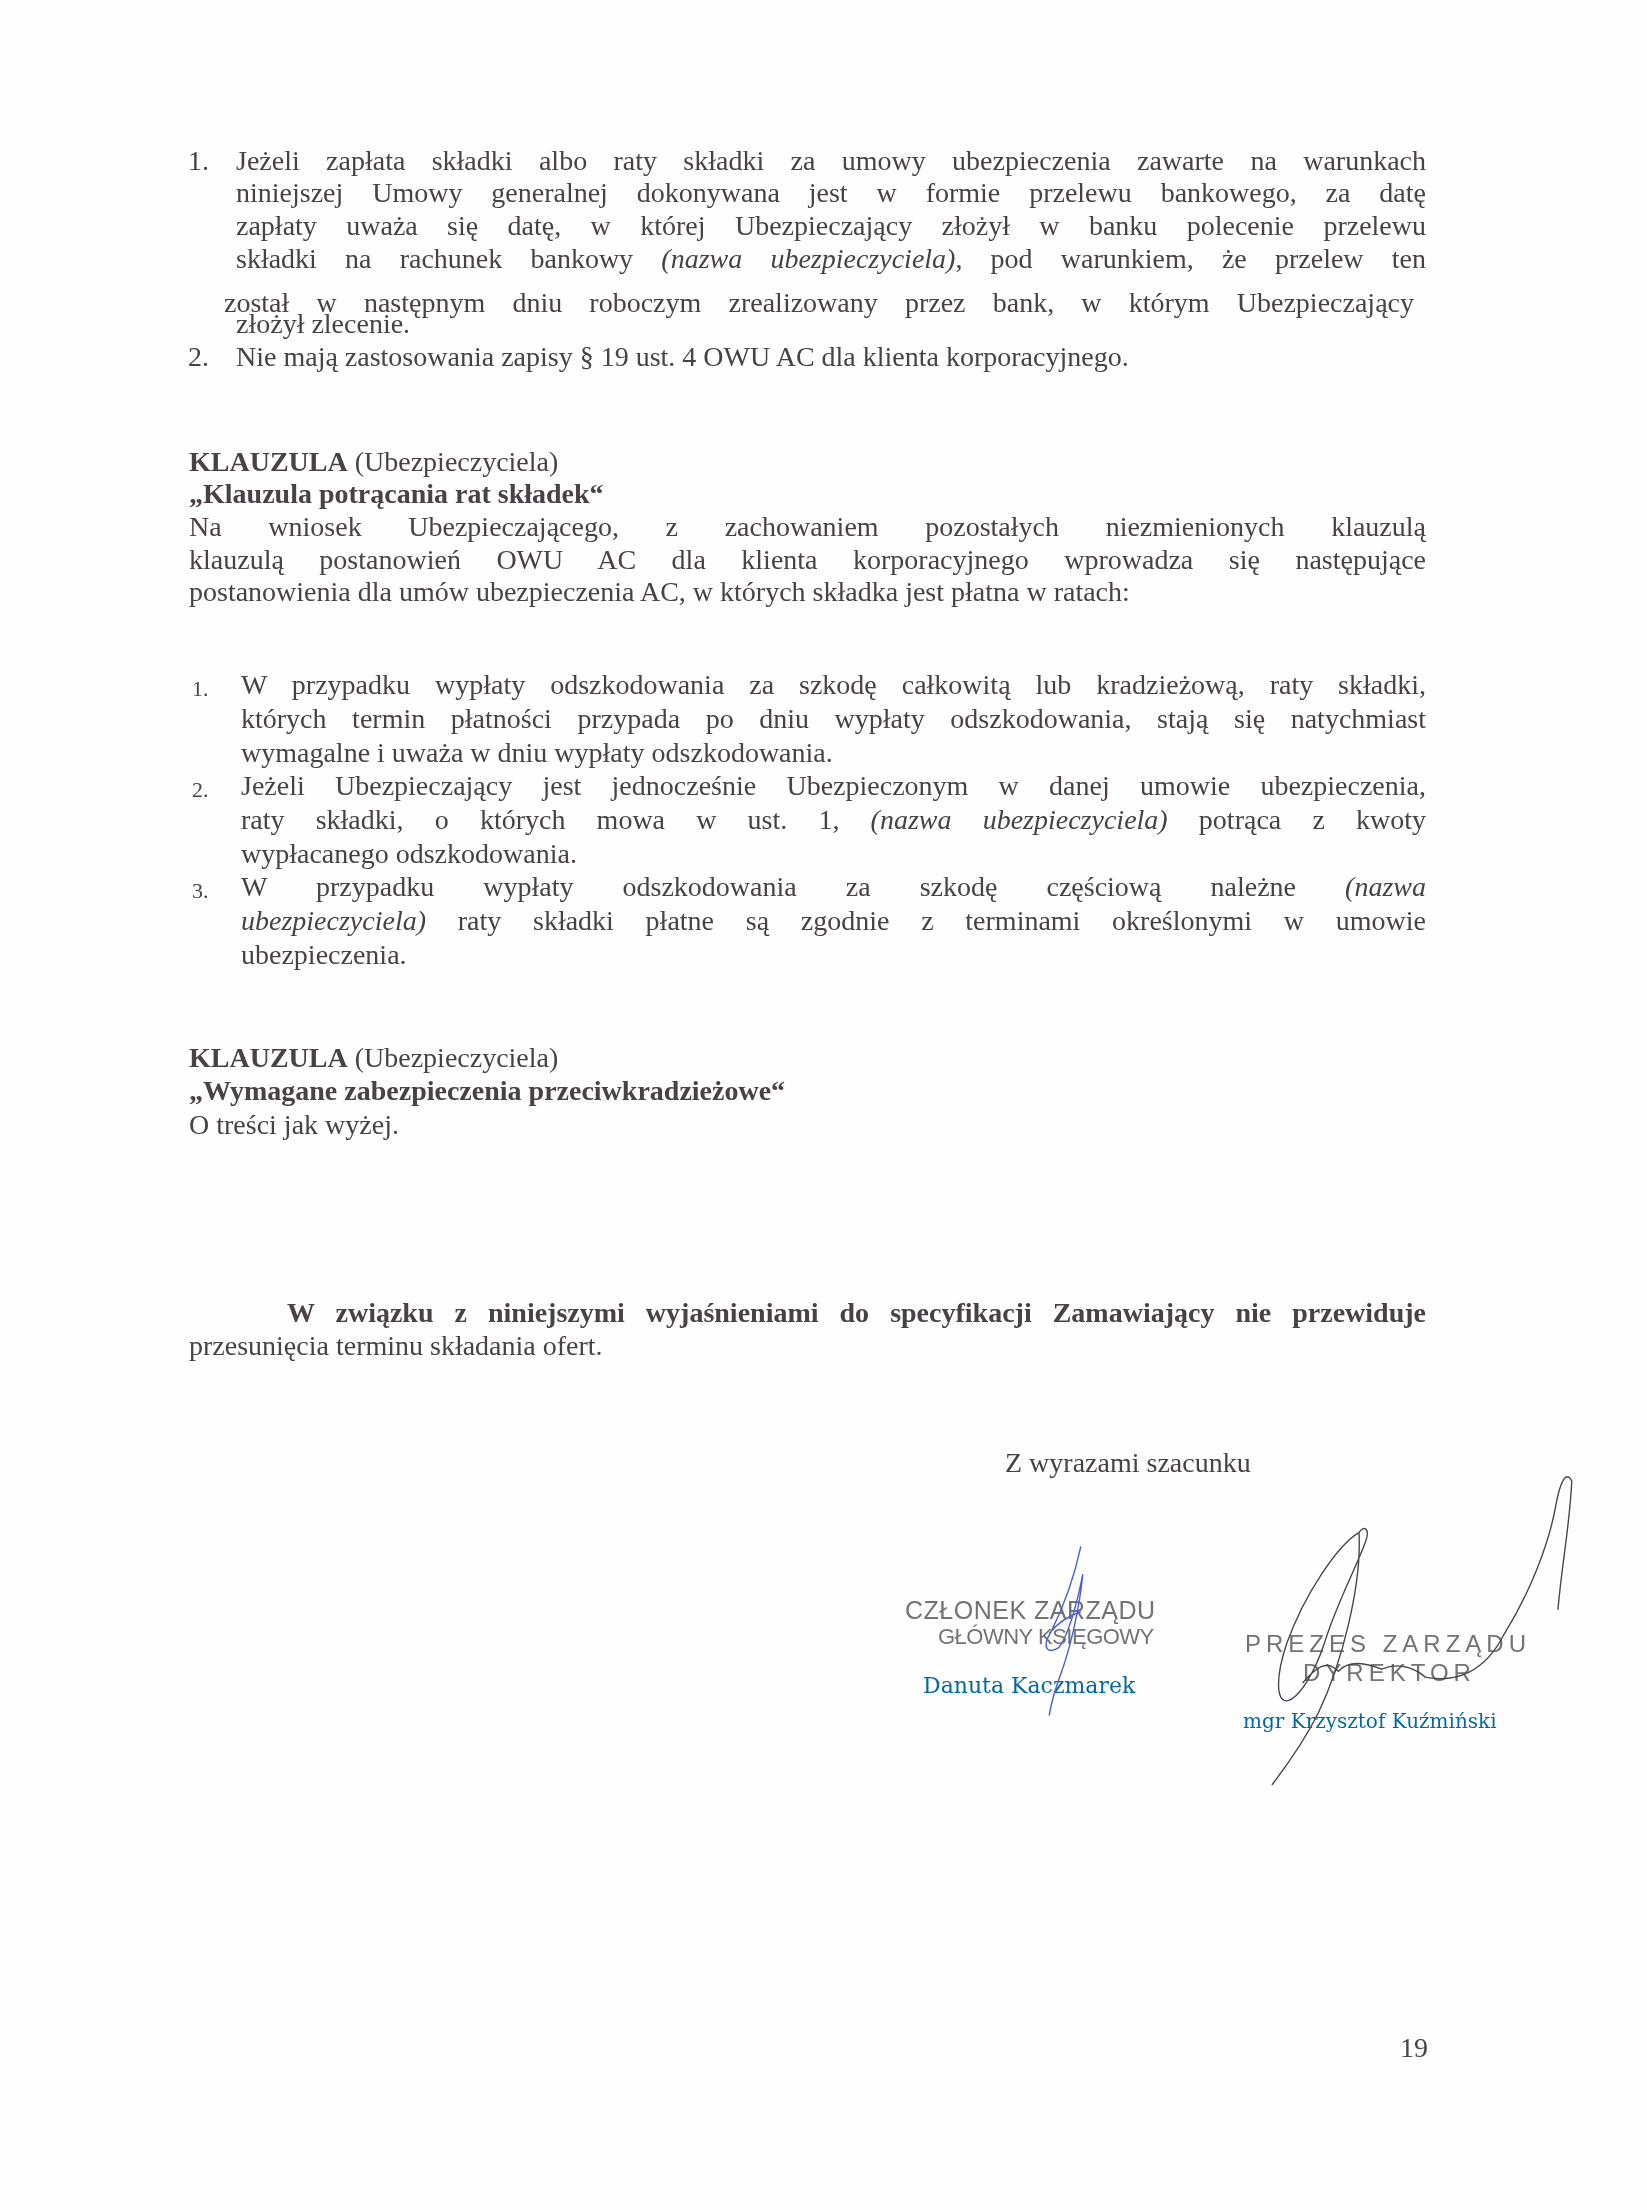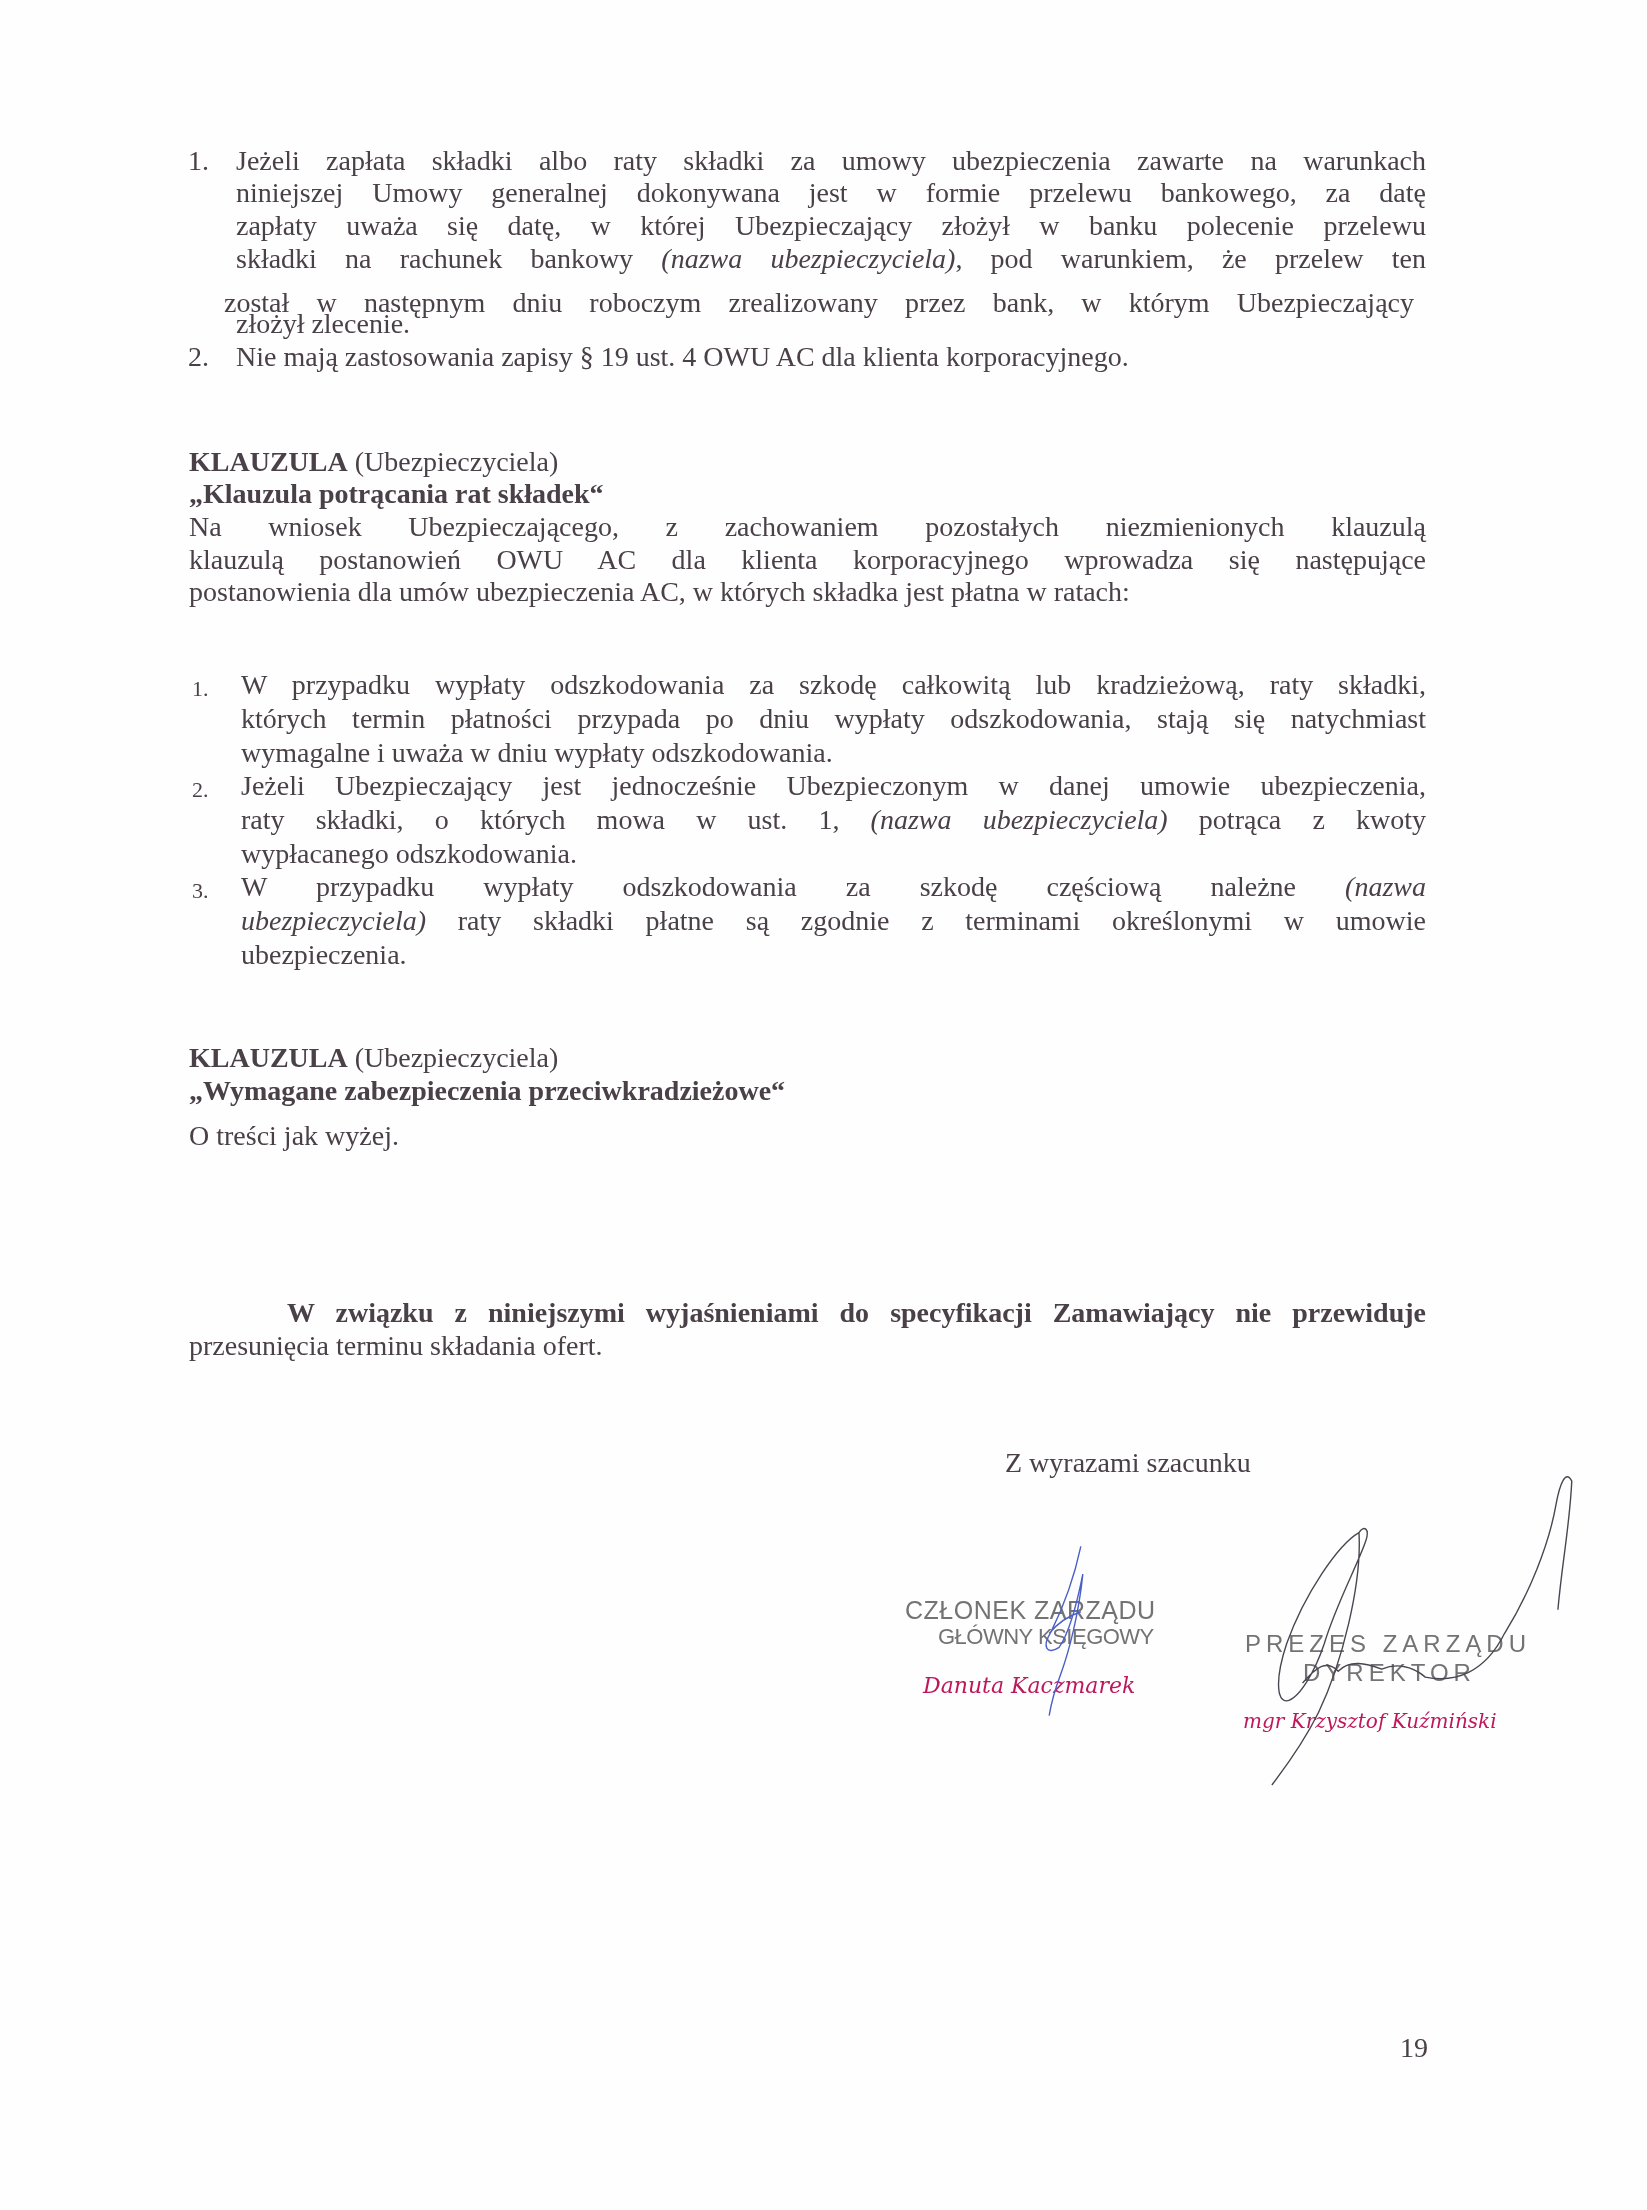--- a/index.html
+++ b/index.html
@@ -6,21 +6,21 @@
   body { width: 1647px; height: 2211px; position: relative; overflow: hidden; }
   .page { position: absolute; left: 0; top: 0; width: 1647px; height: 2211px; background: #fefefe; color: #4a4048; font-family: "Liberation Serif", "DejaVu Serif", serif; }
   .txt { position: absolute; font-size: 28px; line-height: 32px; white-space: nowrap; }
   .just { text-align: justify; text-align-last: justify; white-space: normal; }
   .num { position: absolute; font-size: 28px; line-height: 32px; }
   .num.small { font-size: 22px; }
   .b { font-weight: bold; }
   .i { font-style: italic; }
   .u { text-decoration: underline; text-underline-offset: 4px; text-decoration-thickness: 1px; }
   .stamp { position: absolute; font-family: "Liberation Sans", "DejaVu Sans", sans-serif; color: #737373; white-space: nowrap; }
-  .stamp-name { position: absolute; font-family: "DejaVu Serif", serif; font-style: italic; color: #be185d; white-space: nowrap; }
+  .stamp-name { position: absolute; font-family: "DejaVu Serif", serif; color: #0369a1; white-space: nowrap; }
   svg.sig { position: absolute; left: 0; top: 0; width: 1647px; height: 2211px; pointer-events: none; }
 </style>
 </head>
 <body>
 
 <div class="page">
 
   <div>
     <span class="num" style="left:188px; top:145px;">1.</span>
     <div class="txt just" style="left:236px; top:145px; width:1190px;font-family:Liberation Serif, serif;">Jeżeli zapłata składki albo raty składki za umowy ubezpieczenia zawarte na warunkach</div>
@@ -52,21 +52,21 @@
 
     <span class="num small" style="left:192px; top:875px;">3.</span>
     <div class="txt just" style="left:241px; top:871px; width:1185px;"><span>W przypadku wypłaty odszkodowania za szkodę częściową należne </span><span class="i">(nazwa</span></div>
     <div class="txt just" style="left:241px; top:905px; width:1185px;"><span class="i">ubezpieczyciela)</span><span> raty składki płatne są zgodnie z terminami określonymi w umowie</span></div>
     <div class="txt" style="left:241px; top:939px;">ubezpieczenia.</div>
   </div>
 
   <div>
     <div class="txt" style="left:189px; top:1042px;"><span class="b">KLAUZULA</span><span> (Ubezpieczyciela)</span></div>
     <div class="txt b" style="left:189px; top:1075px;text-align:right;">„Wymagane zabezpieczenia przeciwkradzieżowe“</div>
-    <div class="txt" style="left:189px; top:1109px;margin-top:11px;">O treści jak wyżej.</div>
+    <div class="txt" style="left:189px; top:1109px;">O treści jak wyżej.</div>
   </div>
 
 
   <div class="txt just" style="left:287px; top:1297px; width:1139px;font-weight:bold;">W związku z niniejszymi wyjaśnieniami do specyfikacji Zamawiający nie przewiduje</div>
   <div class="txt" style="left:189px; top:1330px;">przesunięcia terminu składania ofert.</div>
   <div class="txt" style="left:1005px; top:1447px;">Z wyrazami szacunku</div>
 
   <div>
     <div class="stamp" style="left:905px; top:1596px; font-size:25px; letter-spacing:0.5px;">CZŁONEK ZARZĄDU</div>
     <div class="stamp" style="left:938px; top:1624px; font-size:22px; letter-spacing:-0.5px;">GŁÓWNY KSIĘGOWY</div>

